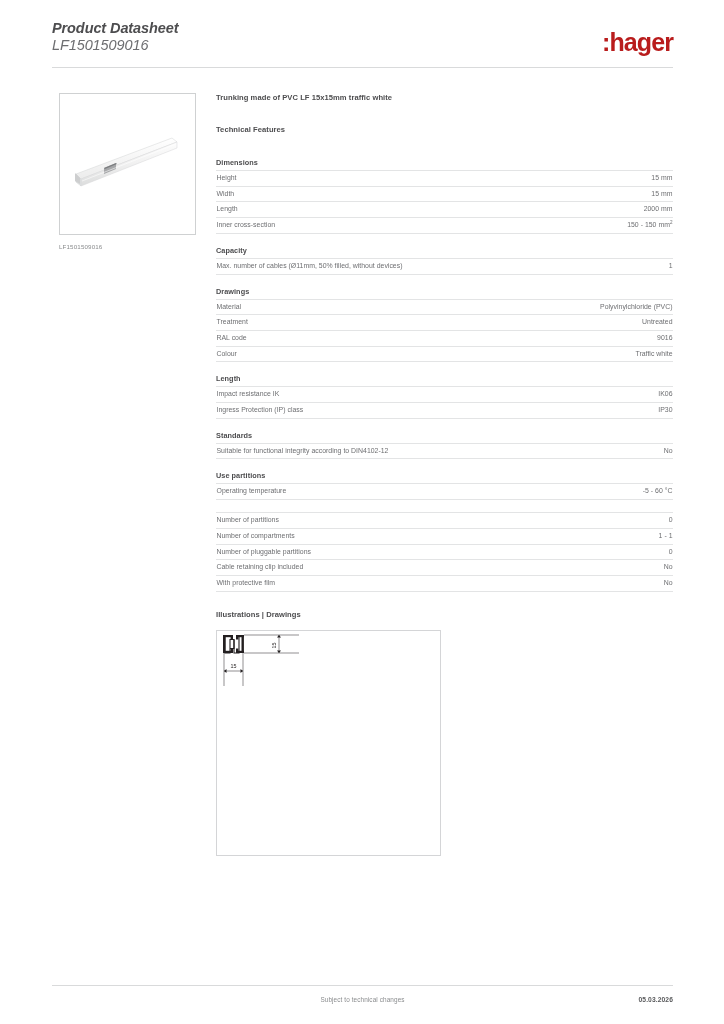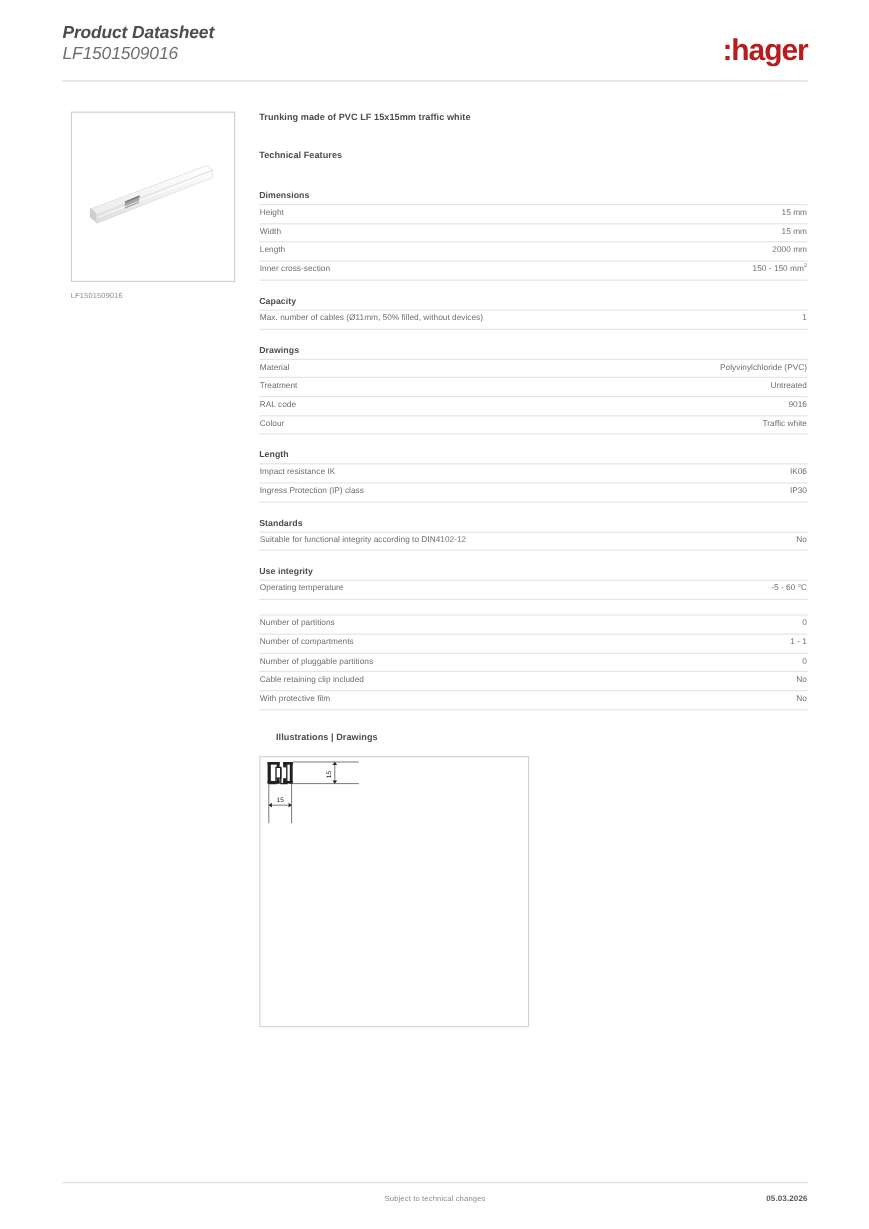--- a/index.html
+++ b/index.html
@@ -143,21 +143,21 @@
   table.spec-table td.label { text-align: left; padding-left: 0.5px; }
   table.spec-table td.value { text-align: right; padding-right: 0.5px; }
   sup { font-size: 4.6px; vertical-align: super; line-height: 0; }
 
   
   .illustrations { margin-top: 18px; }
   .illus-title {
     font-size: 7.6px;
     font-weight: bold;
     color: #4d4d4f;
-    margin: 0 0 10px 14px;
+    margin: 0 0 10px 0;
     line-height: 10px;
     letter-spacing: 0.05px;
   }
   .drawing-box {
     width: 223px;
     height: 224px;
     border: 1px solid #d4d5d7;
     background: #ffffff;
     position: relative;
     overflow: hidden;
@@ -326,21 +326,21 @@
           <table class="spec-table">
             <tbody>
               <tr>
                 <td class="label">Suitable for functional integrity according to DIN4102-12</td>
                 <td class="value">No</td>
               </tr>
             </tbody>
           </table>
         </div>
         <div class="spec-group">
-          <div class="spec-group-title">Use integrity</div>
+          <div class="spec-group-title">Use partitions</div>
           <table class="spec-table">
             <tbody>
               <tr>
                 <td class="label">Operating temperature</td>
                 <td class="value">-5 - 60 °C</td>
               </tr>
             </tbody>
           </table>
         </div>
         <div class="spec-group">

